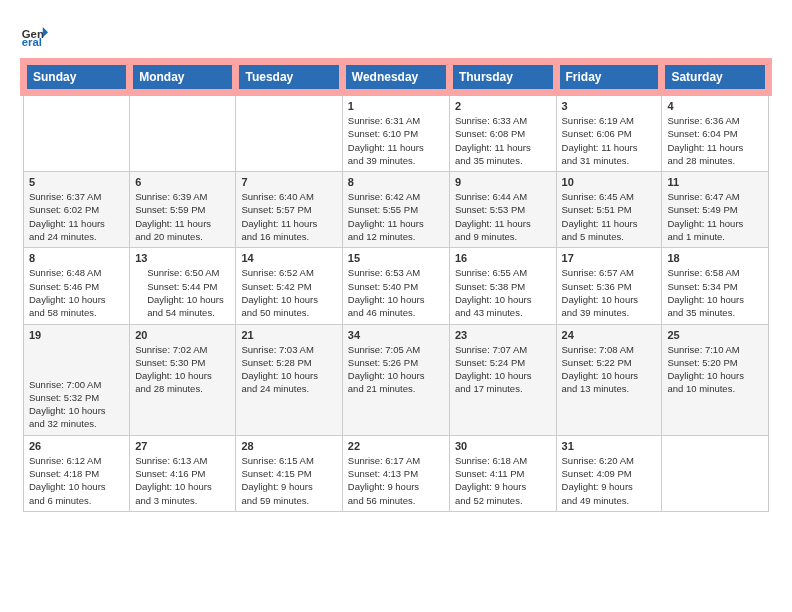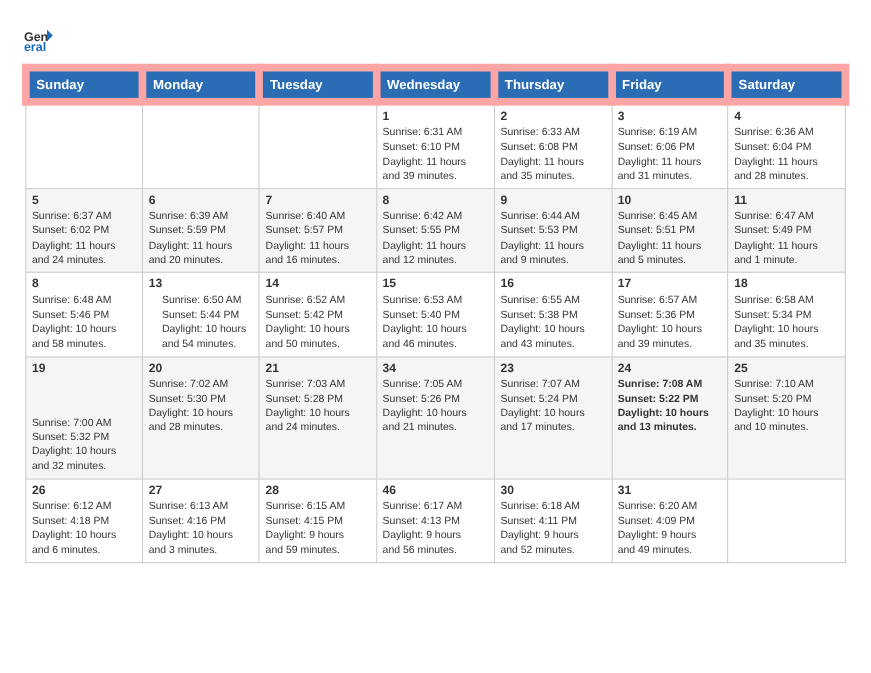--- a/index.html
+++ b/index.html
@@ -289,21 +289,21 @@
         </td>
         <td>
           <span class="day-number">23</span>
           <div class="day-info" style="white-space: pre-line;">Sunrise: 7:07 AM
 Sunset: 5:24 PM
 Daylight: 10 hours
 and 17 minutes.</div>
         </td>
         <td>
           <span class="day-number">24</span>
-          <div class="day-info" style="white-space: pre-line; font-weight: bold;">Sunrise: 7:08 AM
+          <div class="day-info" style="white-space: pre-line;">Sunrise: 7:08 AM
 Sunset: 5:22 PM
 Daylight: 10 hours
 and 13 minutes.</div>
         </td>
         <td>
           <span class="day-number">25</span>
           <div class="day-info" style="white-space: pre-line;">Sunrise: 7:10 AM
 Sunset: 5:20 PM
 Daylight: 10 hours
 and 10 minutes.</div>
@@ -325,21 +325,21 @@
 and 3 minutes.</div>
         </td>
         <td>
           <span class="day-number">28</span>
           <div class="day-info" style="white-space: pre-line;">Sunrise: 6:15 AM
 Sunset: 4:15 PM
 Daylight: 9 hours
 and 59 minutes.</div>
         </td>
         <td>
-          <span class="day-number">46</span>
+          <span class="day-number">22</span>
           <div class="day-info" style="white-space: pre-line;">Sunrise: 6:17 AM
 Sunset: 4:13 PM
 Daylight: 9 hours
 and 56 minutes.</div>
         </td>
         <td>
           <span class="day-number">30</span>
           <div class="day-info" style="white-space: pre-line;">Sunrise: 6:18 AM
 Sunset: 4:11 PM
 Daylight: 9 hours

